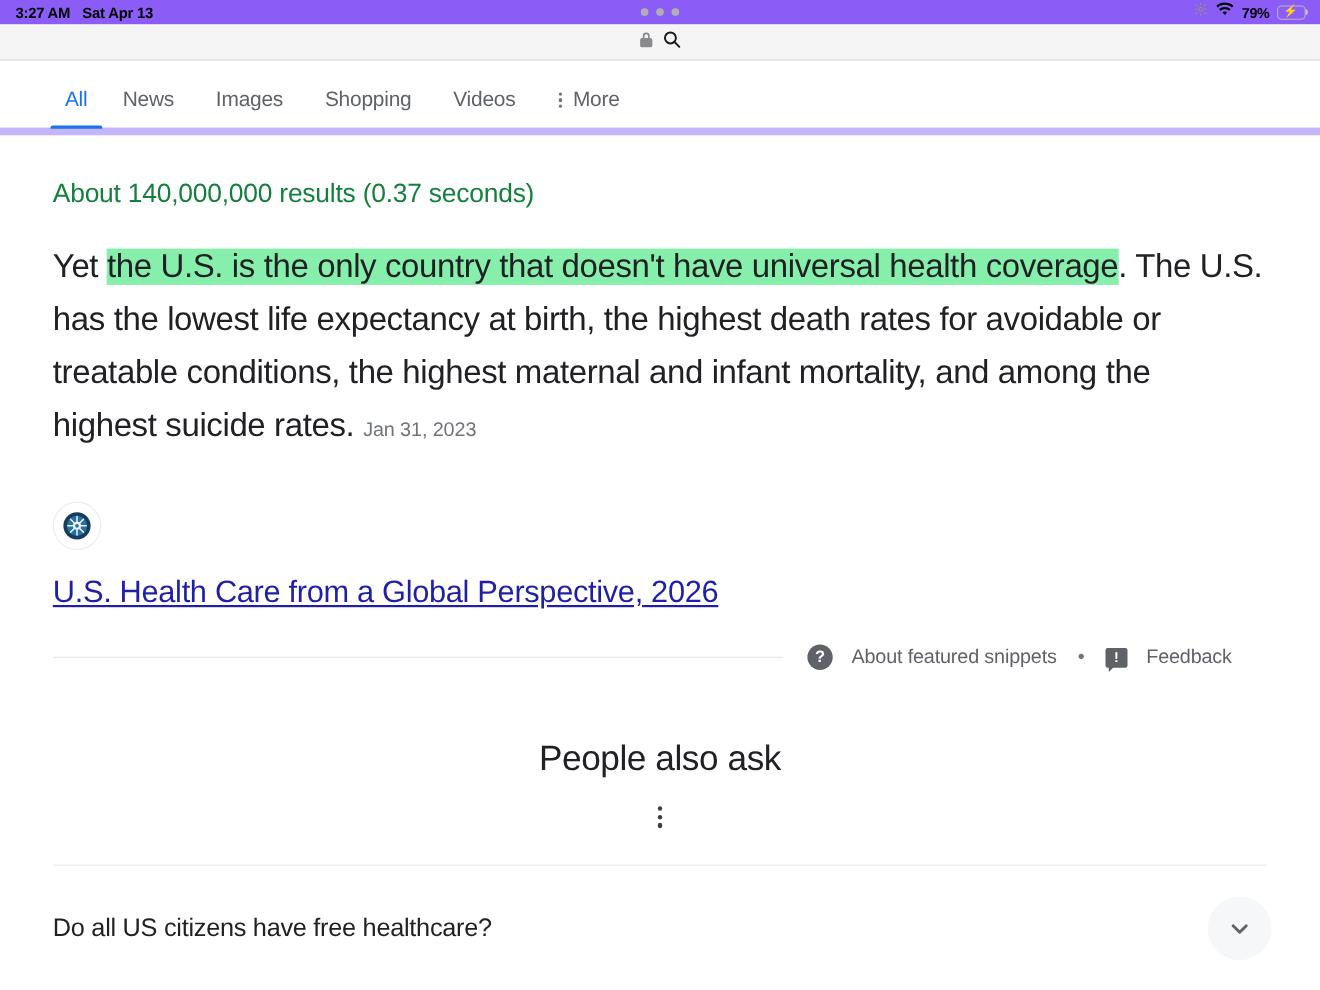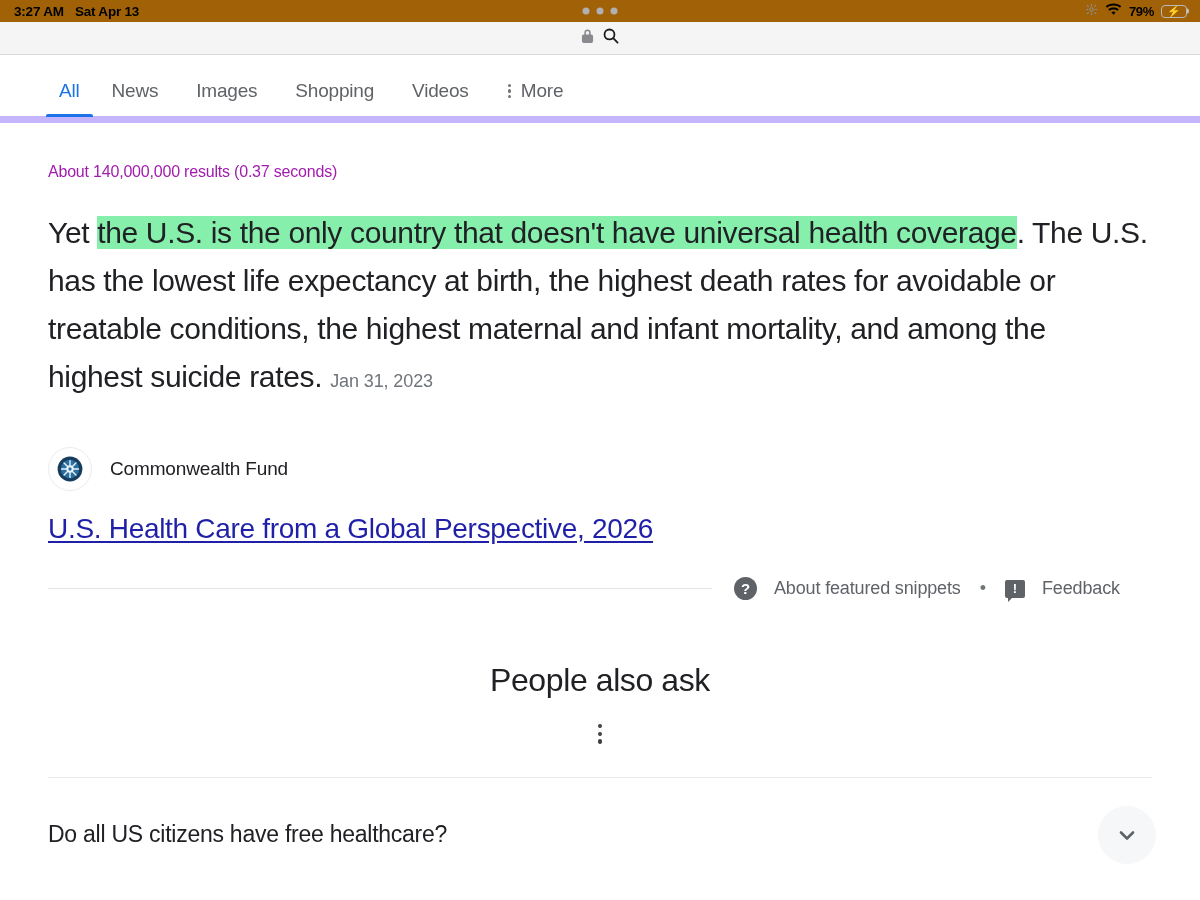--- a/index.html
+++ b/index.html
@@ -8,21 +8,21 @@
     background: #ffffff;
     font-family: "Liberation Sans", sans-serif;
     -webkit-font-smoothing: antialiased;
     overflow: hidden;
   }
 
   
   .statusbar {
     position: relative;
     height: 22px;
-    background: #a16207;
+    background: #8b5cf6;
     display: flex;
     align-items: center;
     padding: 0 14px;
     text-align: right;
   }
   .sb-left { display: flex; align-items: center; gap: 11px; }
   .sb-time { font-size: 13.5px; font-weight: bold; color: #000; letter-spacing: -0.2px; }
   .sb-date { font-size: 13.5px; font-weight: bold; color: #000; letter-spacing: -0.2px; }
   .sb-dots {
     position: absolute; left: 50%; top: 50%;
@@ -83,21 +83,21 @@
     height: 3px; background: #1a73e8; border-radius: 2px 2px 0 0;
   }
   .tab-more { display: flex; align-items: center; gap: 10px; padding: 0 14px 14px 20px; cursor: pointer; }
   .dots-v { display: flex; flex-direction: column; gap: 2.5px; }
   .dots-v i { width: 3.2px; height: 3.2px; border-radius: 50%; background: #70757a; display: block; }
   .more-label { font-size: 19px; color: #5f6368; letter-spacing: -0.2px; }
 
   
   .content { padding: 0 48px; }
   .resultstats {
-    font-size: 16px; color: #a21caf; letter-spacing: -0.2px;
+    font-size: 24px; color: #15803d; letter-spacing: -0.2px;
     padding-top: 40px;
   }
 
   .snippet {
     margin-top: 28px;
     font-size: 30px; line-height: 48px; color: #202124; letter-spacing: -0.35px;
     max-width: 1100px;
   }
   .hl { background: #86efac; }
   .snip-date { font-size: 18px; color: #70757a; letter-spacing: -0.1px; }
@@ -247,21 +247,20 @@
         <circle cx="20" cy="20" r="15.5" fill="#173d5e"></circle>
         <circle cx="20" cy="20" r="11.5" fill="#2a6fa0"></circle>
         <g stroke="#eaf4fb" stroke-width="1.7" stroke-linecap="round">
           <path d="M20 9.5v21M9.5 20h21M12.6 12.6l14.8 14.8M27.4 12.6L12.6 27.4"></path>
         </g>
         <circle cx="20" cy="20" r="4.6" fill="#eaf4fb"></circle>
         <circle cx="20" cy="20" r="2.1" fill="#2a6fa0"></circle>
       </svg>
     </div>
     <div class="source-txt">
-      <span class="site-name">Commonwealth Fund</span>
     </div>
   </div>
 
   <a class="result-title" href="#">U.S. Health Care from a Global Perspective, 2026</a>
 
   <div class="snipfoot">
     <div class="foot-rule"></div>
     <div class="foot-actions">
       <span class="help-ico">?</span>
       <span class="foot-link">About featured snippets</span>

